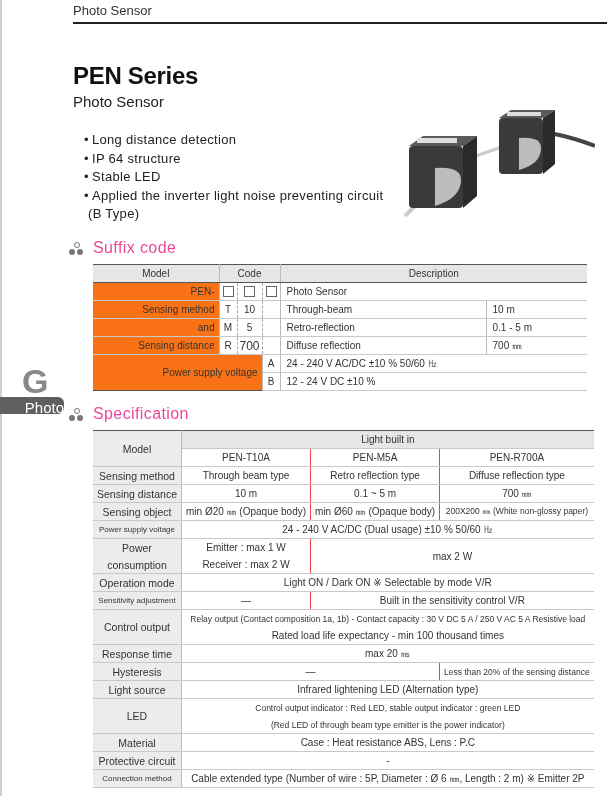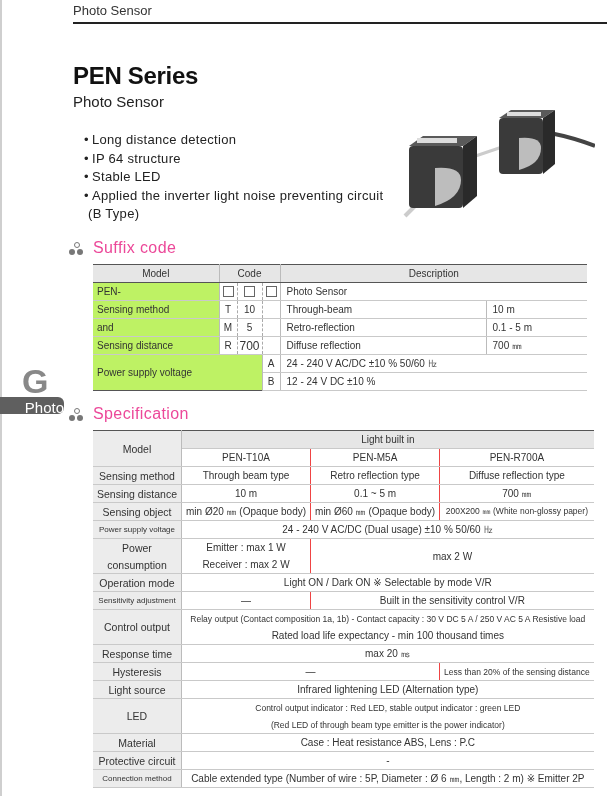--- a/index.html
+++ b/index.html
@@ -29,21 +29,21 @@
   .section-head .icon i.l { left: 0; top: 7px; }
   .section-head .icon i.r { left: 8px; top: 7px; }
 
   table { border-collapse: collapse; position: absolute; }
   td { font-size: 10px; color: #333; padding: 0 4px; height: 17px; white-space: nowrap; }
 
   
   .suffix { left: 93px; top: 264px; width: 494px; border-top: 1px solid #555; border-bottom: 1px solid #555; }
   .suffix td { border-bottom: 1px solid #c9c9c9; height: 17px; }
   .suffix .hdr td { background: #e6e6e6; text-align: center; border-bottom: 1px solid #555; }
-  .suffix .lab { background: #bef264; text-align: left; border-right: 1px solid #bbb; }
+  .suffix .lab { background: #f97316; text-align: right; border-right: 1px solid #bbb; }
   .suffix .code { text-align: center; width: 12px; padding: 0 2px; }
   .suffix .cdash { border-right: 1px dashed #aaa; }
   .suffix .csolid { border-right: 1px solid #bbb; }
   .suffix .desc { border-right: 1px solid #bbb; padding-left: 6px; }
   .suffix .val { padding-left: 6px; }
   .box { display: inline-block; width: 9px; height: 9px; border: 1px solid #666; vertical-align: middle; }
 
   
   .g-letter { position: absolute; left: 22px; top: 362px; font-size: 34px; font-weight: bold; color: #888; }
   .g-tab { position: absolute; left: 0; top: 397px; width: 64px; height: 17px; background: #5f5f5f; border-radius: 0 6px 6px 0; color: #fff; font-size: 15px; text-align: right; line-height: 11px; padding-top: 5px; box-sizing: border-box; }

